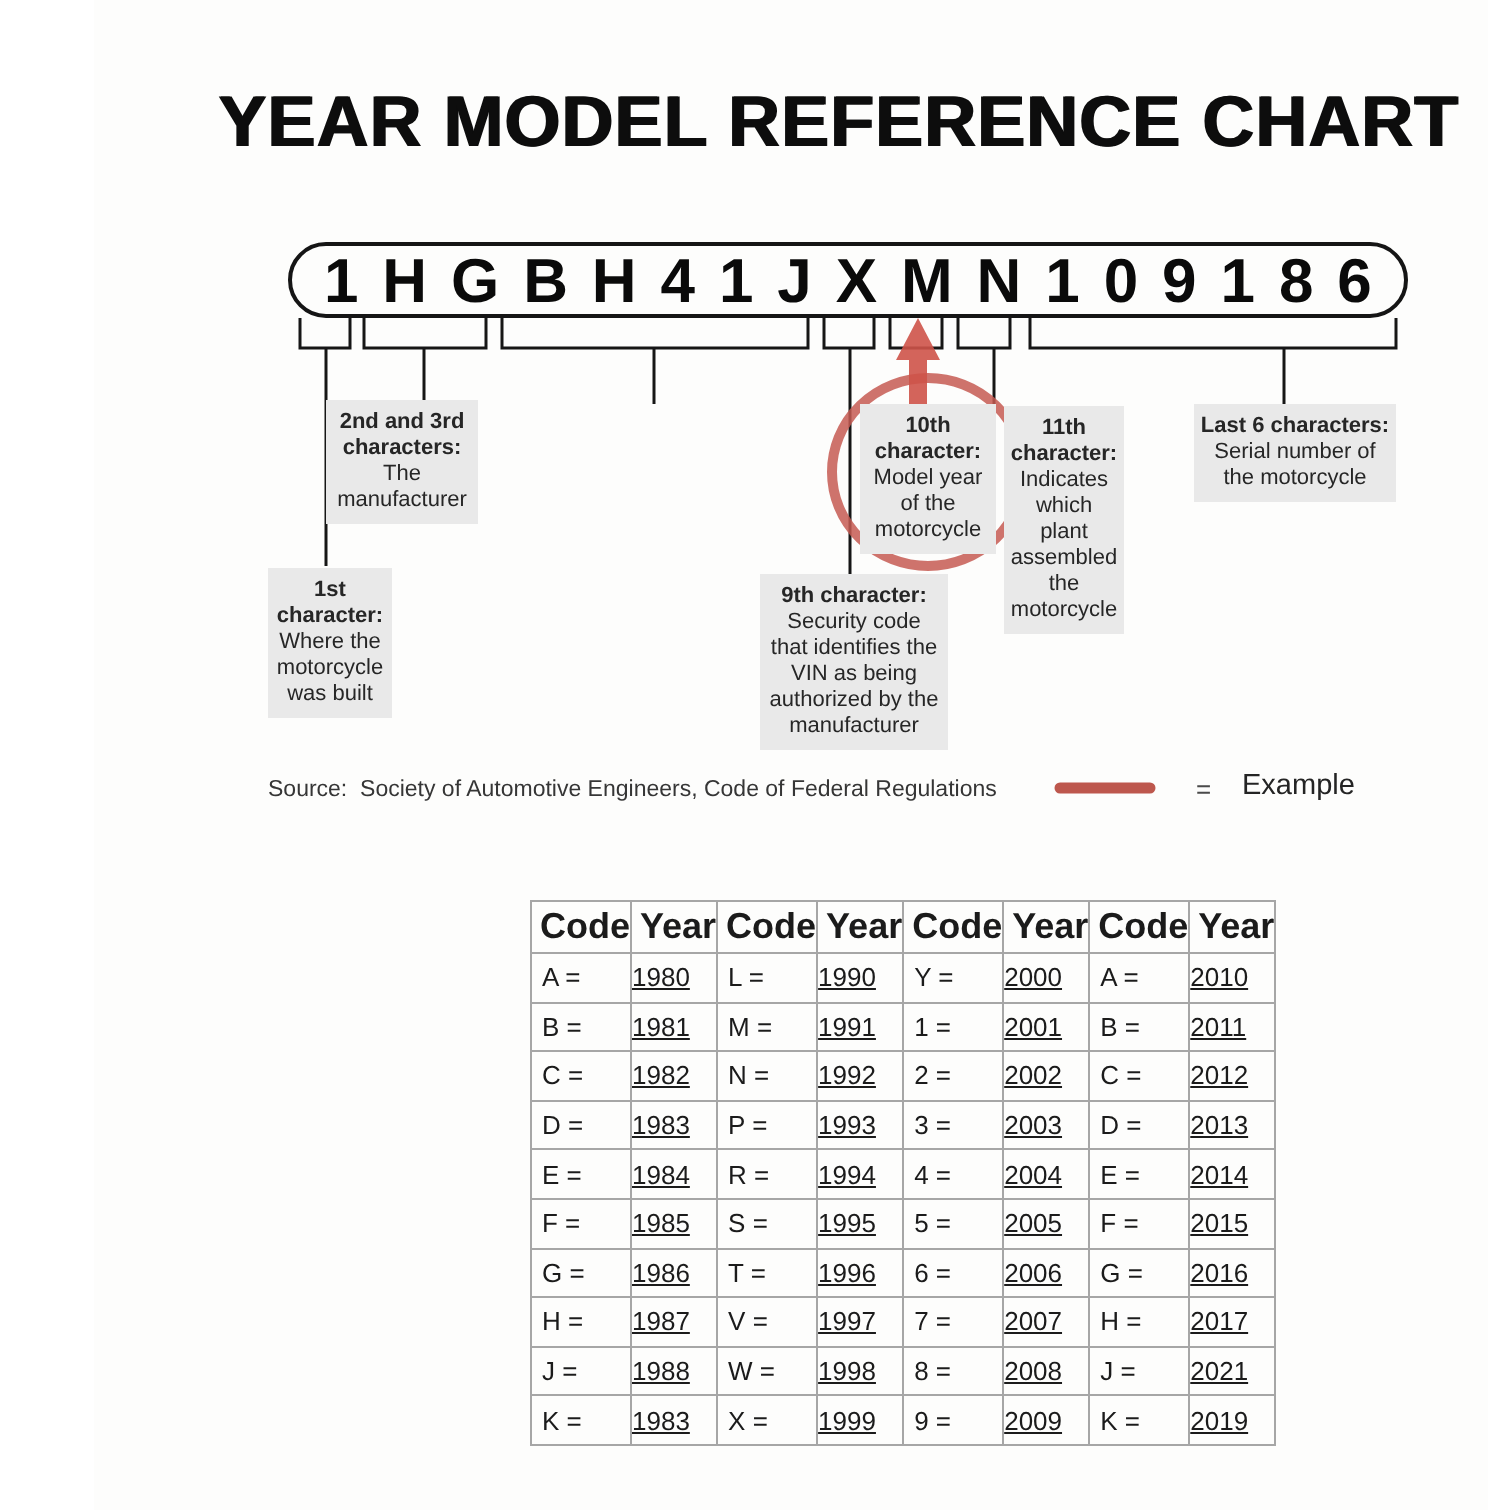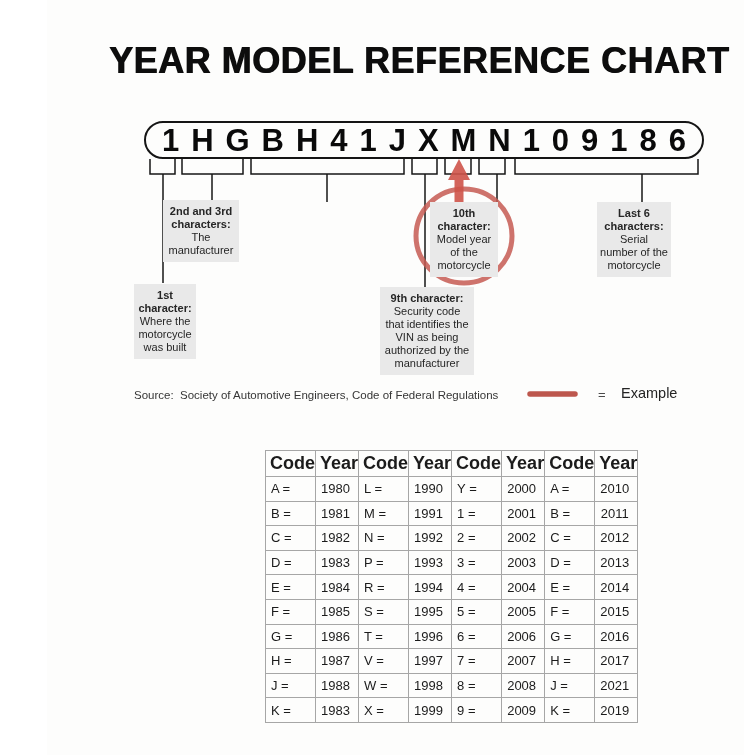--- a/index.html
+++ b/index.html
@@ -24,42 +24,42 @@
   .callout {
     position:absolute; background:#e9e9e9; color:#262626;
     font-size:11px; line-height:13px; text-align:center;
     padding:5px 3px; box-sizing:border-box;
   }
   .callout .heading { font-weight:bold; }
   .c23 { left:116px; top:200px; width:76px; }
   .c48 { left:232px; top:202px; width:110px; }
   .c10 { left:383px; top:202px; width:68px; }
   .c11 { left:455px; top:203px; width:60px; }
-  .cl6 { left:550px; top:202px; width:74px; }
+  .cl6 { left:550px; top:202px; width:101px; }
   .c1  { left:87px;  top:284px; width:62px; }
   .c9  { left:333px; top:287px; width:94px; }
   .source {
     position:absolute; left:87px; top:389px; font-size:11.5px; color:#363636;
     white-space:pre;
   }
   .legend-eq { position:absolute; left:551px; top:387px; font-size:13px; color:#4a4a4a; }
   .legend-label { position:absolute; left:574px; top:385px; font-size:14.5px; color:#242424; }
   .year-table {
     position:absolute; left:218px; top:450px; border-collapse:collapse;
     font-size:13px; color:#1b1b1b; background:#fdfdfc;
   }
   .year-table th, .year-table td { border:1px solid #a6a6a6; padding:0; }
   .year-table th {
     height:25px; font-weight:bold; text-align:left; padding-left:4px; font-size:18px;
   }
   .year-table th:nth-child(odd)  { width:37px; }
   .year-table th:nth-child(even) { width:33px; }
   .year-table td { height:23.6px; }
   .year-table td.code { text-align:left; padding-left:5px; }
-  .year-table td.year { text-align:center; padding-right:3px; }
+  .year-table td.year { text-align:left; padding-right:3px;text-decoration:underline; }
 </style>
 </head>
 <body>
 
 <div class="page">
 
   <div class="title">YEAR MODEL REFERENCE CHART</div>
 
   <div class="vin-box" id="vin-box">
       <span class="vin-char">1</span>
@@ -107,20 +107,24 @@
     <div class="heading">2nd and 3rd characters:</div>
     <div class="body">The manufacturer</div>
   </div>
 
 
   <div class="callout c10">
     <div class="heading">10th character:</div>
     <div class="body">Model year of the motorcycle</div>
   </div>
 
+  <div class="callout c11">
+    <div class="heading">11th character:</div>
+    <div class="body">Indicates which plant assembled the motorcycle</div>
+  </div>
 
   <div class="callout cl6">
     <div class="heading">Last 6 characters:</div>
     <div class="body">Serial number of the motorcycle</div>
   </div>
 
   <div class="callout c1">
     <div class="heading">1st character:</div>
     <div class="body">Where the motorcycle was built</div>
   </div>

